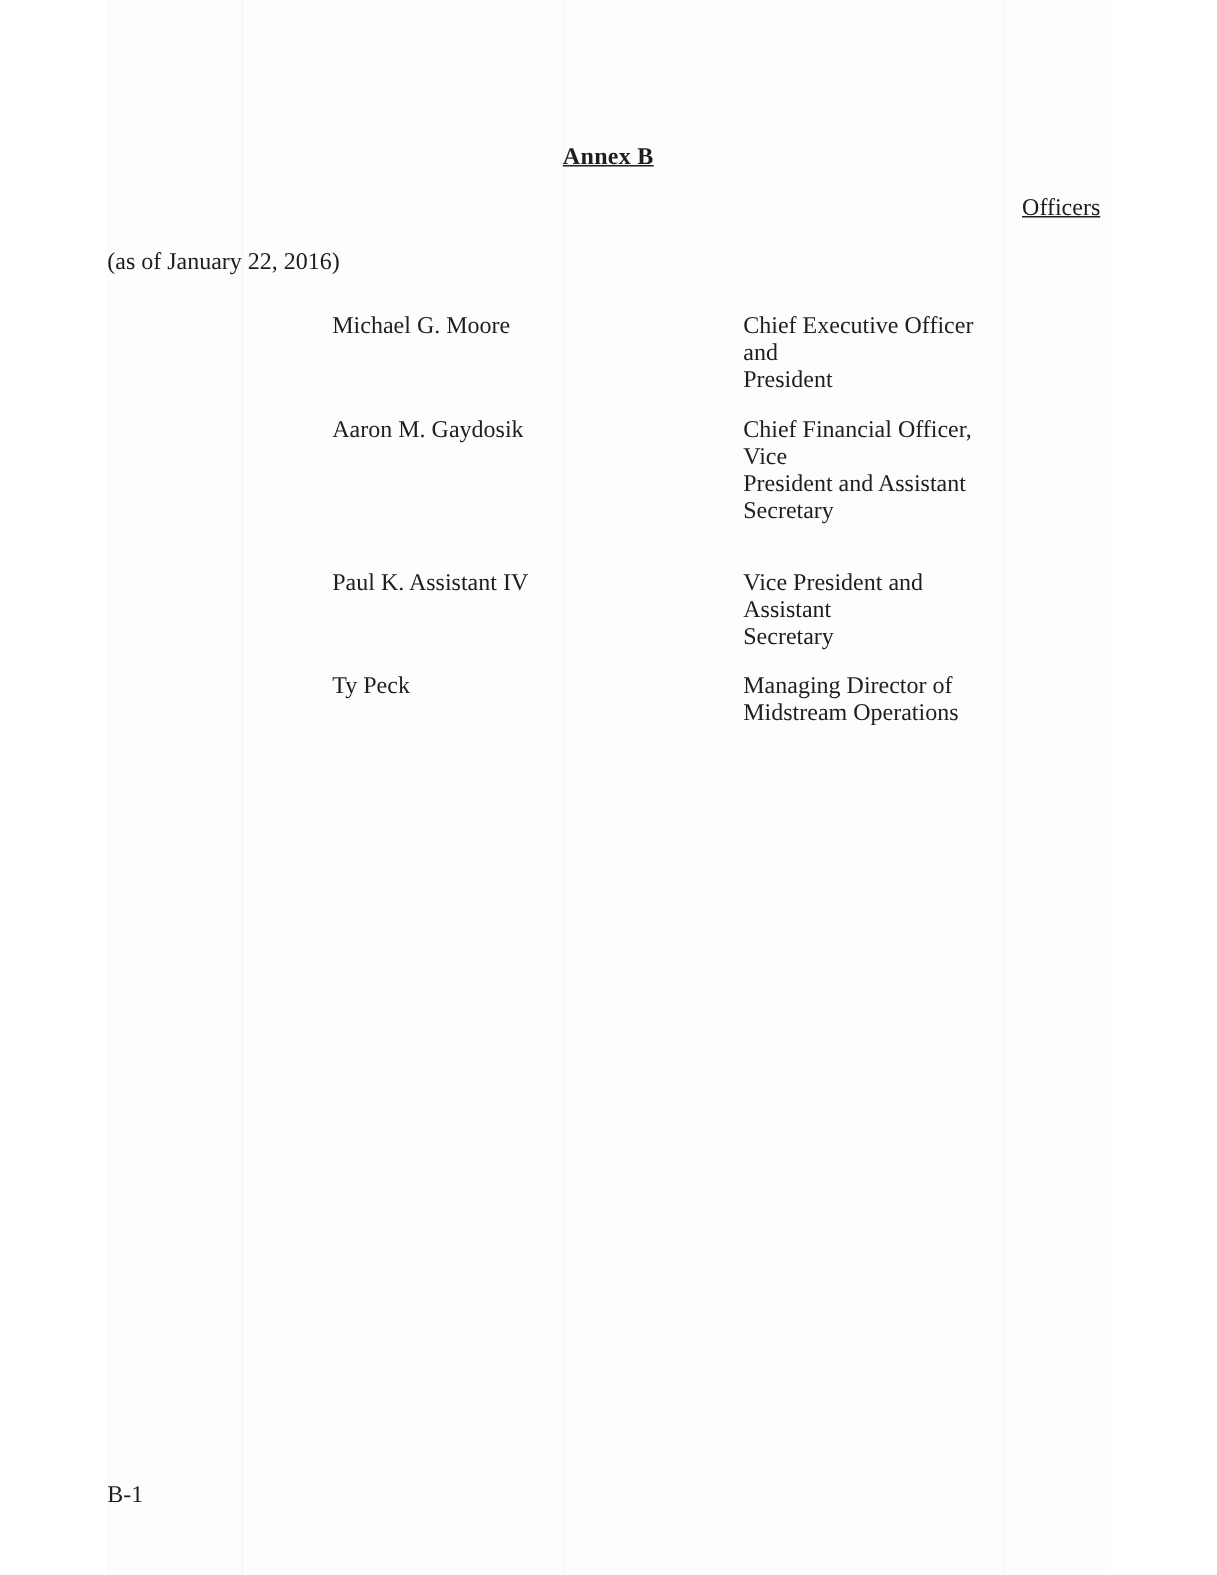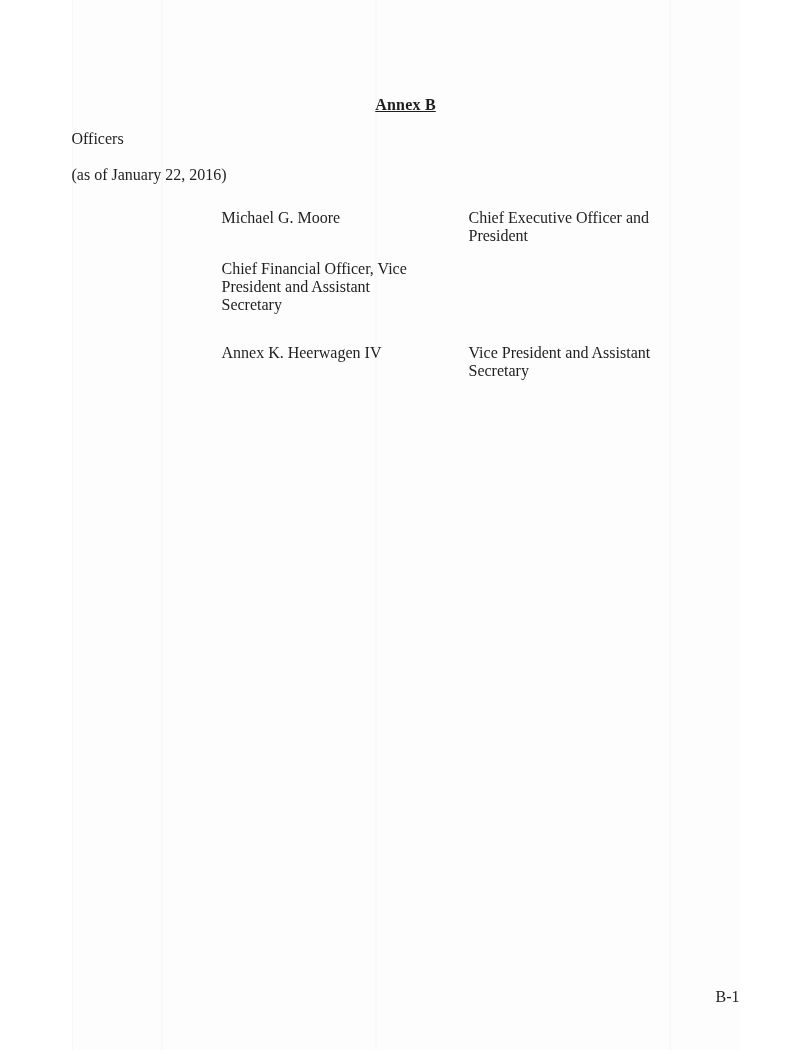--- a/index.html
+++ b/index.html
@@ -28,22 +28,23 @@
     overflow: hidden;
   }
   .doc-title {
     text-align: center;
     font-weight: bold;
     text-decoration: underline;
     margin: 0 0 16px 0;
     letter-spacing: 0.2px;
   }
   .doc-subtitle {
-    text-align: left;
-    margin: 0 17px 18px 0;
+    text-align: right;
+    text-decoration: underline;
+    margin: 0 6px 18px 0;
   }
   .doc-dateline {
     text-align: left;
     margin: 0 0 25px 0;
   }
   .officer-list {
     margin-left: 150px;
     width: 448px;
   }
   .officer-row {
@@ -51,27 +52,28 @@
     align-items: flex-start;
     margin-bottom: 15px;
   }
   .officer-name {
     width: 247px;
     flex: 0 0 247px;
   }
   .officer-title {
     flex: 1 1 auto;
     white-space: pre-line;
+    margin-left: 27px;
   }
   .page-footer {
     position: absolute;
     top: 988px;
     left: 0;
     width: 100%;
-    text-align: right;
+    text-align: left;
   }
 </style>
 </head>
 <body>
 
 <div class="page">
 
   <div class="doc-title">Annex B</div>
 
   <div class="doc-subtitle">Officers</div>
@@ -80,32 +82,38 @@
 
   <div class="officer-list">
 
     <div class="officer-row">
       <div class="officer-name">Michael G. Moore</div>
       <div class="officer-title">Chief Executive Officer and
 President</div>
     </div>
 
     <div class="officer-row">
+      <div class="officer-name">Aaron M. Gaydosik</div>
       <div class="officer-title">Chief Financial Officer, Vice
 President and Assistant
 Secretary</div>
     </div>
 
     <div class="officer-row">
     </div>
 
     <div class="officer-row">
-      <div class="officer-name">Annex K. Heerwagen IV</div>
+      <div class="officer-name">Paul K. Assistant IV</div>
       <div class="officer-title">Vice President and Assistant
 Secretary</div>
     </div>
 
+    <div class="officer-row">
+      <div class="officer-name">Ty Peck</div>
+      <div class="officer-title">Managing Director of
+Midstream Operations</div>
+    </div>
 
   </div>
 
   <div class="page-footer">B-1</div>
 
 </div>
 
 </body></html>

